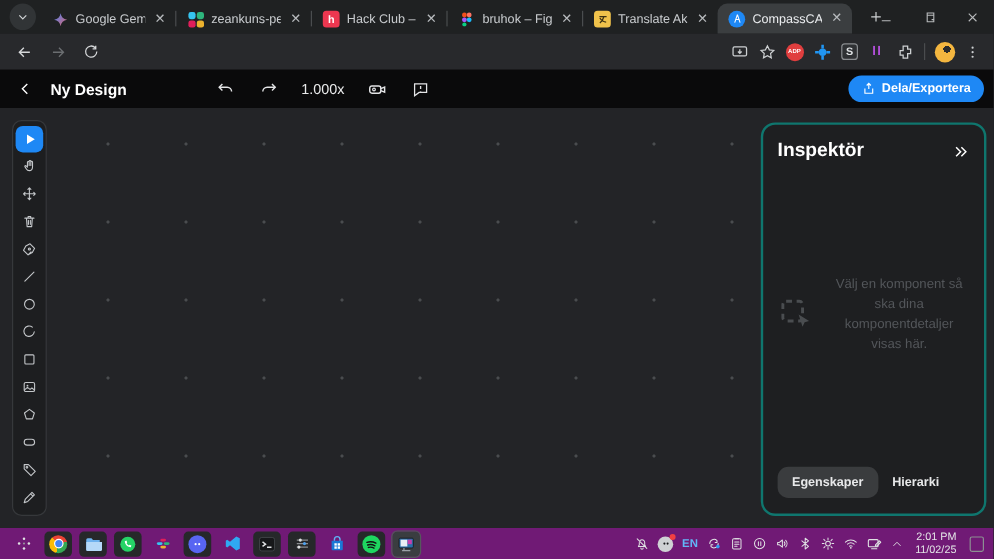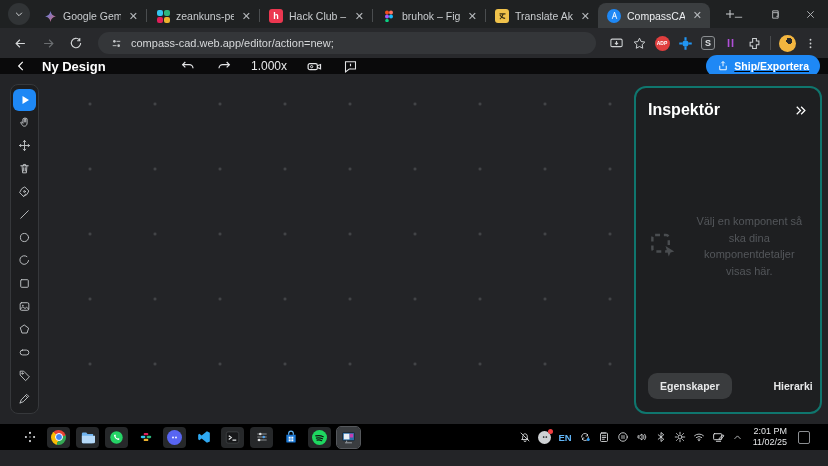--- a/index.html
+++ b/index.html
@@ -42,21 +42,21 @@
   .ext { width:20px; height:20px; display:flex; align-items:center; justify-content:center; }
   .badge-red { width:15px; height:15px; border-radius:50%; background:#e03e3e; color:#fff; font-size:5px;
                font-weight:bold; display:flex; align-items:center; justify-content:center; }
   .badge-s { width:14px; height:14px; border-radius:3px; background:#2f3134; border:1px solid #8a8d90; color:#dfe2e4;
              font-size:9px; font-weight:bold; display:flex; align-items:center; justify-content:center; }
   .badge-ii { color:#b14fd8; font-size:11px; font-weight:bold; letter-spacing:1px; }
   .vsep { width:1px; height:14px; background:#4a4c4e; margin:0 3px; }
   .avatar { width:17px; height:17px; border-radius:50%; background:radial-gradient(circle at 60% 35%, #2b2b2b 0 3px, #f4b63f 3px); }
 
   
-  .appheader { height:16px; background:#0a0a0b; display:flex; align-items:center; padding:4px 8px; position:relative;text-decoration:underline; }
+  .appheader { height:32px; background:#0a0a0b; display:flex; align-items:center; padding:4px 8px; position:relative; }
   .hbtn { width:26px; height:26px; display:flex; align-items:center; justify-content:center; }
   .apptitle { font-size:13px; font-weight:bold; color:#fff; margin-left:8px; }
   .hcenter { position:absolute; left:175px; display:flex; align-items:center; gap:10px; }
   .zoomlvl { font-size:12px; color:#e9eaeb; padding:0 4px; }
   .sharebtn { margin-left:auto; height:22px; background:#1e88f5; border-radius:12px; display:flex; align-items:center;
               gap:5px; padding:0 11px; color:#fff; font-size:10.5px; font-weight:bold; }
 
   
   .main { height:350px; position:relative; background:#232427; }
   .canvas { position:absolute; inset:0;
@@ -68,26 +68,26 @@
   .tool { width:23px; height:22px; border-radius:6px; display:flex; align-items:center; justify-content:center;
           margin:0.5px 0; }
   .tool.sel { background:#1e88f5; }
 
   .inspector { position:absolute; right:6px; top:12px; width:188px; height:328px; background:#1e1f21;
                border:2px solid #0f766e; border-radius:12px; padding:13px 12px; display:flex; flex-direction:column; }
   .insp-head { display:flex; align-items:center; justify-content:space-between; }
   .insp-title { font-size:16px; font-weight:bold; color:#fff; }
   .insp-body { flex:1; display:flex; flex-direction:row; align-items:center; justify-content:center; gap:12px; }
   .insp-msg { font-size:11px; color:#53565a; text-align:center; line-height:1.5; width:138px; }
-  .insp-tabs { display:flex; align-items:flex-end; gap:30px; }
+  .insp-tabs { display:flex; align-items:flex-end; gap:0; }
   .insp-tab { font-size:10.5px; font-weight:bold; color:#e8e9ea; padding:7px 12px; border-radius:9px; }
   .insp-tab.sel { background:#3a3c3e; }
 
   
-  .taskbar { height:26px; background:#000000; display:flex; align-items:center; padding:0 18px; }
+  .taskbar { height:26px; background:#701a75; display:flex; align-items:center; padding:0 8px; }
   .tapps { display:flex; align-items:center; gap:6px; }
   .tapp { width:23px; height:21px; border-radius:4px; display:flex; align-items:center; justify-content:center; }
   .tapp.boxed { background:#26282a; }
   .tapp.focused { background:#3a3d40; outline:1px solid #55585c; }
   .tray { margin-left:auto; display:flex; align-items:center; gap:7px; }
   .trayic { display:flex; align-items:center; justify-content:center; }
   .lang { font-size:9.5px; font-weight:bold; color:#62b6f7; }
   .clock { text-align:right; font-size:9px; color:#e3e5e7; line-height:1.25; margin-left:3px; }
   .showdesk { width:12px; height:13px; border:1px solid #8c8f92; border-radius:2px; margin-left:4px; }
 
@@ -216,28 +216,20 @@
   <div class="navbtn">
     <svg width="15" height="15" viewBox="0 0 24 24">
         <path d="M5 12h13M13 6l6 6-6 6" stroke="#6b6e71" stroke-width="1.8" fill="none"></path>
       </svg>
     </div>
   <div class="navbtn">
     <svg width="14" height="14" viewBox="0 0 24 24">
         <path d="M20 12a8 8 0 11-2.2-5.5M18.5 3.5V8H14" stroke="#d6d8da" stroke-width="1.8" fill="none"></path>
       </svg>
     </div>
-  <div class="urlpill">
-    <svg width="13" height="13" viewBox="0 0 24 24">
-        <circle cx="8" cy="8" r="2.4" fill="#c7cacc"></circle>
-        <circle cx="16" cy="16" r="2.4" fill="#c7cacc"></circle>
-        <path d="M12 8h7M5 16h7" stroke="#c7cacc" stroke-width="1.7"></path>
-      </svg>
-    <span class="url">compass-cad.web.app/editor/action=new;</span>
-  </div>
   <div class="tbicons">
     <div class="ext">
       <svg width="15" height="15" viewBox="0 0 24 24">
           <rect x="3" y="5" width="18" height="12" rx="2" fill="none" stroke="#cdd0d2" stroke-width="1.7"></rect>
           <path d="M12 8v5M9.5 11l2.5 2.5L14.5 11" stroke="#cdd0d2" stroke-width="1.7" fill="none"></path>
         </svg>
       </div>
     <div class="ext">
       <svg width="15" height="15" viewBox="0 0 24 24">
           <path d="M12 3.5l2.6 5.4 5.9.8-4.3 4.1 1 5.8-5.2-2.8-5.2 2.8 1-5.8L3.5 9.7l5.9-.8z" fill="none" stroke="#cdd0d2" stroke-width="1.6"></path>
@@ -310,21 +302,21 @@
           <path d="M4 4.5h16V16H10l-6 4.5z" fill="none" stroke="#e3e4e6" stroke-width="1.7"></path>
           <path d="M12 7.5v4M12 14.2v.6" stroke="#e3e4e6" stroke-width="1.8"></path>
         </svg>
       </div>
   </div>
   <div class="sharebtn">
     <svg width="12" height="12" viewBox="0 0 24 24">
         <path d="M12 3.5v9M8.5 6.5L12 3l3.5 3.5" stroke="#fff" stroke-width="1.9" fill="none"></path>
         <path d="M5.5 11.5v8h13v-8" stroke="#fff" stroke-width="1.9" fill="none"></path>
       </svg>
-    <span>Ship/Exportera</span>
+    <span>Dela/Exportera</span>
   </div>
 </div>
 
 <div class="main">
   <div class="canvas"></div>
 
   <div class="dock" id="tool-dock">
       <div class="tool sel">
         <span>
           <svg width="12" height="12" viewBox="0 0 24 24">

